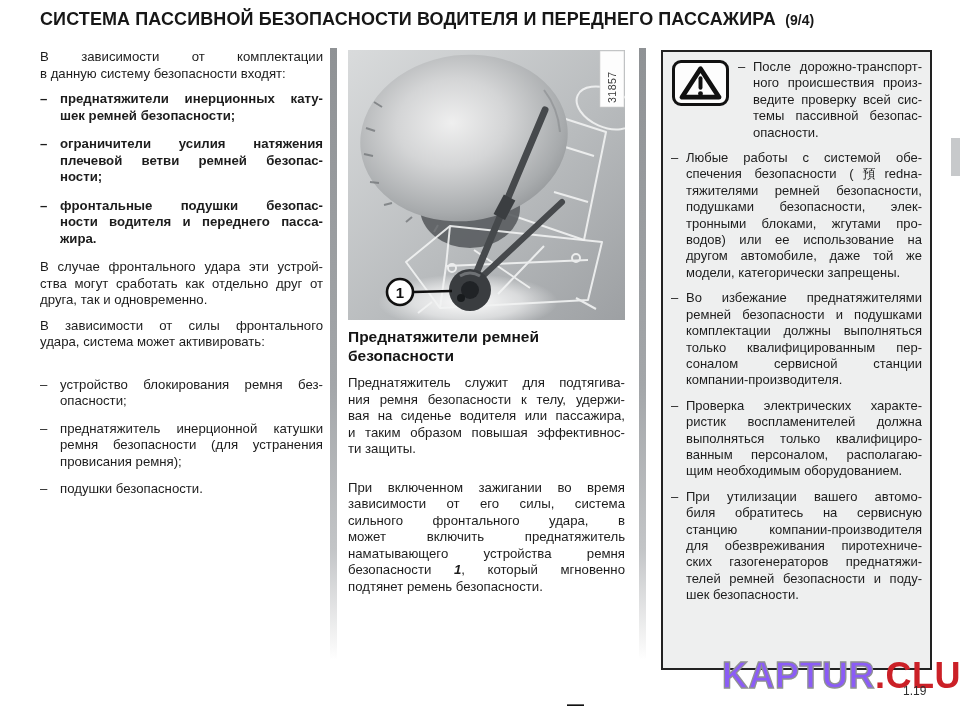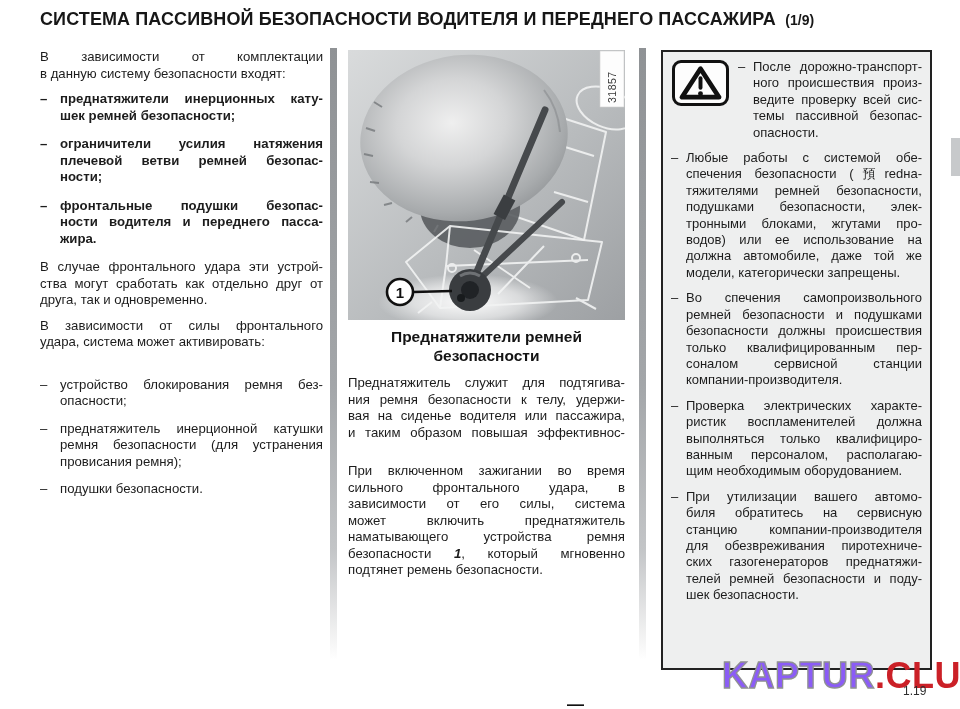--- a/index.html
+++ b/index.html
@@ -50,21 +50,21 @@
 
   
   .figure {
     position: absolute; left: 348px; top: 50px; width: 277px; height: 270px;
     border-bottom: 1px solid #c9cacb;
   }
   .figure svg { display: block; }
 
   
   .mid-col { position: absolute; left: 348px; top: 327px; width: 277px; font-size: 13.2px; line-height: 16.5px; }
-  .mid-heading { font-size: 15.5px; font-weight: bold; line-height: 19px; white-space: pre-line; margin-bottom: 10px; color: #141414; text-align: center; }
+  .mid-heading { font-size: 15.5px; font-weight: bold; line-height: 19px; white-space: pre-line; margin-bottom: 10px; color: #141414; }
   .mid-col .para2 { margin-top: 22px; }
 
   
   .warn-box {
     position: absolute; left: 661px; top: 50px; width: 271px; height: 620px;
     border: 2px solid #222; background: #eeefef;
     padding: 7px 8px; font-size: 13px; line-height: 16.4px;
   }
   .warn-first-row { display: flex; align-items: flex-start; margin-bottom: 9px; }
   .warn-icon-box {
@@ -85,21 +85,21 @@
   .page-num { position: absolute; left: 903px; top: 684px; z-index: 7; font-size: 12px; color: #2e2e2e; }
   .footer-mark { position: absolute; left: 567px; top: 695px; font-size: 17px; font-weight: bold; color: #111; }
 </style>
 </head>
 <body>
 
 <div class="page">
 
   <div class="title-bar">
     <h1>СИСТЕМА ПАССИВНОЙ БЕЗОПАСНОСТИ ВОДИТЕЛЯ И ПЕРЕДНЕГО ПАССАЖИРА</h1>
-    <span class="title-suffix">(1/9)</span>
+    <span class="title-suffix">(9/4)</span>
   </div>
 
   <div class="left-col">
     <div class="para intro">
         <div class="tl">В зависимости от комплектации</div>
         <div class="tl last">в данную систему безопасности входят:</div>
       </div>
 
     <div class="bullet bold">
       <span class="marker">–</span>
@@ -240,25 +240,26 @@
   </div>
 
   <div class="mid-col">
     <div class="mid-heading">Преднатяжители ремней
 безопасности</div>
     <div class="para">
         <div class="tl">Преднатяжитель служит для подтягива-</div>
         <div class="tl">ния ремня безопасности к телу, удержи-</div>
         <div class="tl">вая на сиденье водителя или пассажира,</div>
         <div class="tl">и таким образом повышая эффективнос-</div>
+        <div class="tl last">ти защиты.</div>
       </div>
     <div class="para para2">
         <div class="tl">При включенном зажигании во время</div>
+        <div class="tl">зависимости от его силы, система</div>
         <div class="tl">сильного фронтального удара, в</div>
-        <div class="tl">зависимости от его силы, система</div>
         <div class="tl">может включить преднатяжитель</div>
         <div class="tl">наматывающего устройства ремня</div>
         <div class="tl">безопасности <span class="ref">1</span>, который мгновенно</div>
         <div class="tl last">подтянет ремень безопасности.</div>
       </div>
   </div>
 
   <div class="warn-box">
     <div class="warn-first-row">
       <div class="warn-icon-box">
@@ -282,30 +283,30 @@
 
     <div class="bullet">
       <span class="marker">–</span>
       <div class="btext">
           <div class="tl">Любые работы с системой обе-</div>
           <div class="tl">спечения безопасности (預redна-</div>
           <div class="tl">тяжителями ремней безопасности,</div>
           <div class="tl">подушками безопасности, элек-</div>
           <div class="tl">тронными блоками, жгутами про-</div>
           <div class="tl">водов) или ее использование на</div>
-          <div class="tl">должна автомобиле, даже той же</div>
+          <div class="tl">другом автомобиле, даже той же</div>
           <div class="tl last">модели, категорически запрещены.</div>
         </div>
     </div>
     <div class="bullet">
       <span class="marker">–</span>
       <div class="btext">
-          <div class="tl">Во спечения самопроизвольного</div>
+          <div class="tl">Во избежание преднатяжителями</div>
           <div class="tl">ремней безопасности и подушками</div>
-          <div class="tl">безопасности должны происшествия</div>
+          <div class="tl">комплектации должны выполняться</div>
           <div class="tl">только квалифицированным пер-</div>
           <div class="tl">соналом сервисной станции</div>
           <div class="tl last">компании-производителя.</div>
         </div>
     </div>
     <div class="bullet">
       <span class="marker">–</span>
       <div class="btext">
           <div class="tl">Проверка электрических характе-</div>
           <div class="tl">ристик воспламенителей должна</div>

